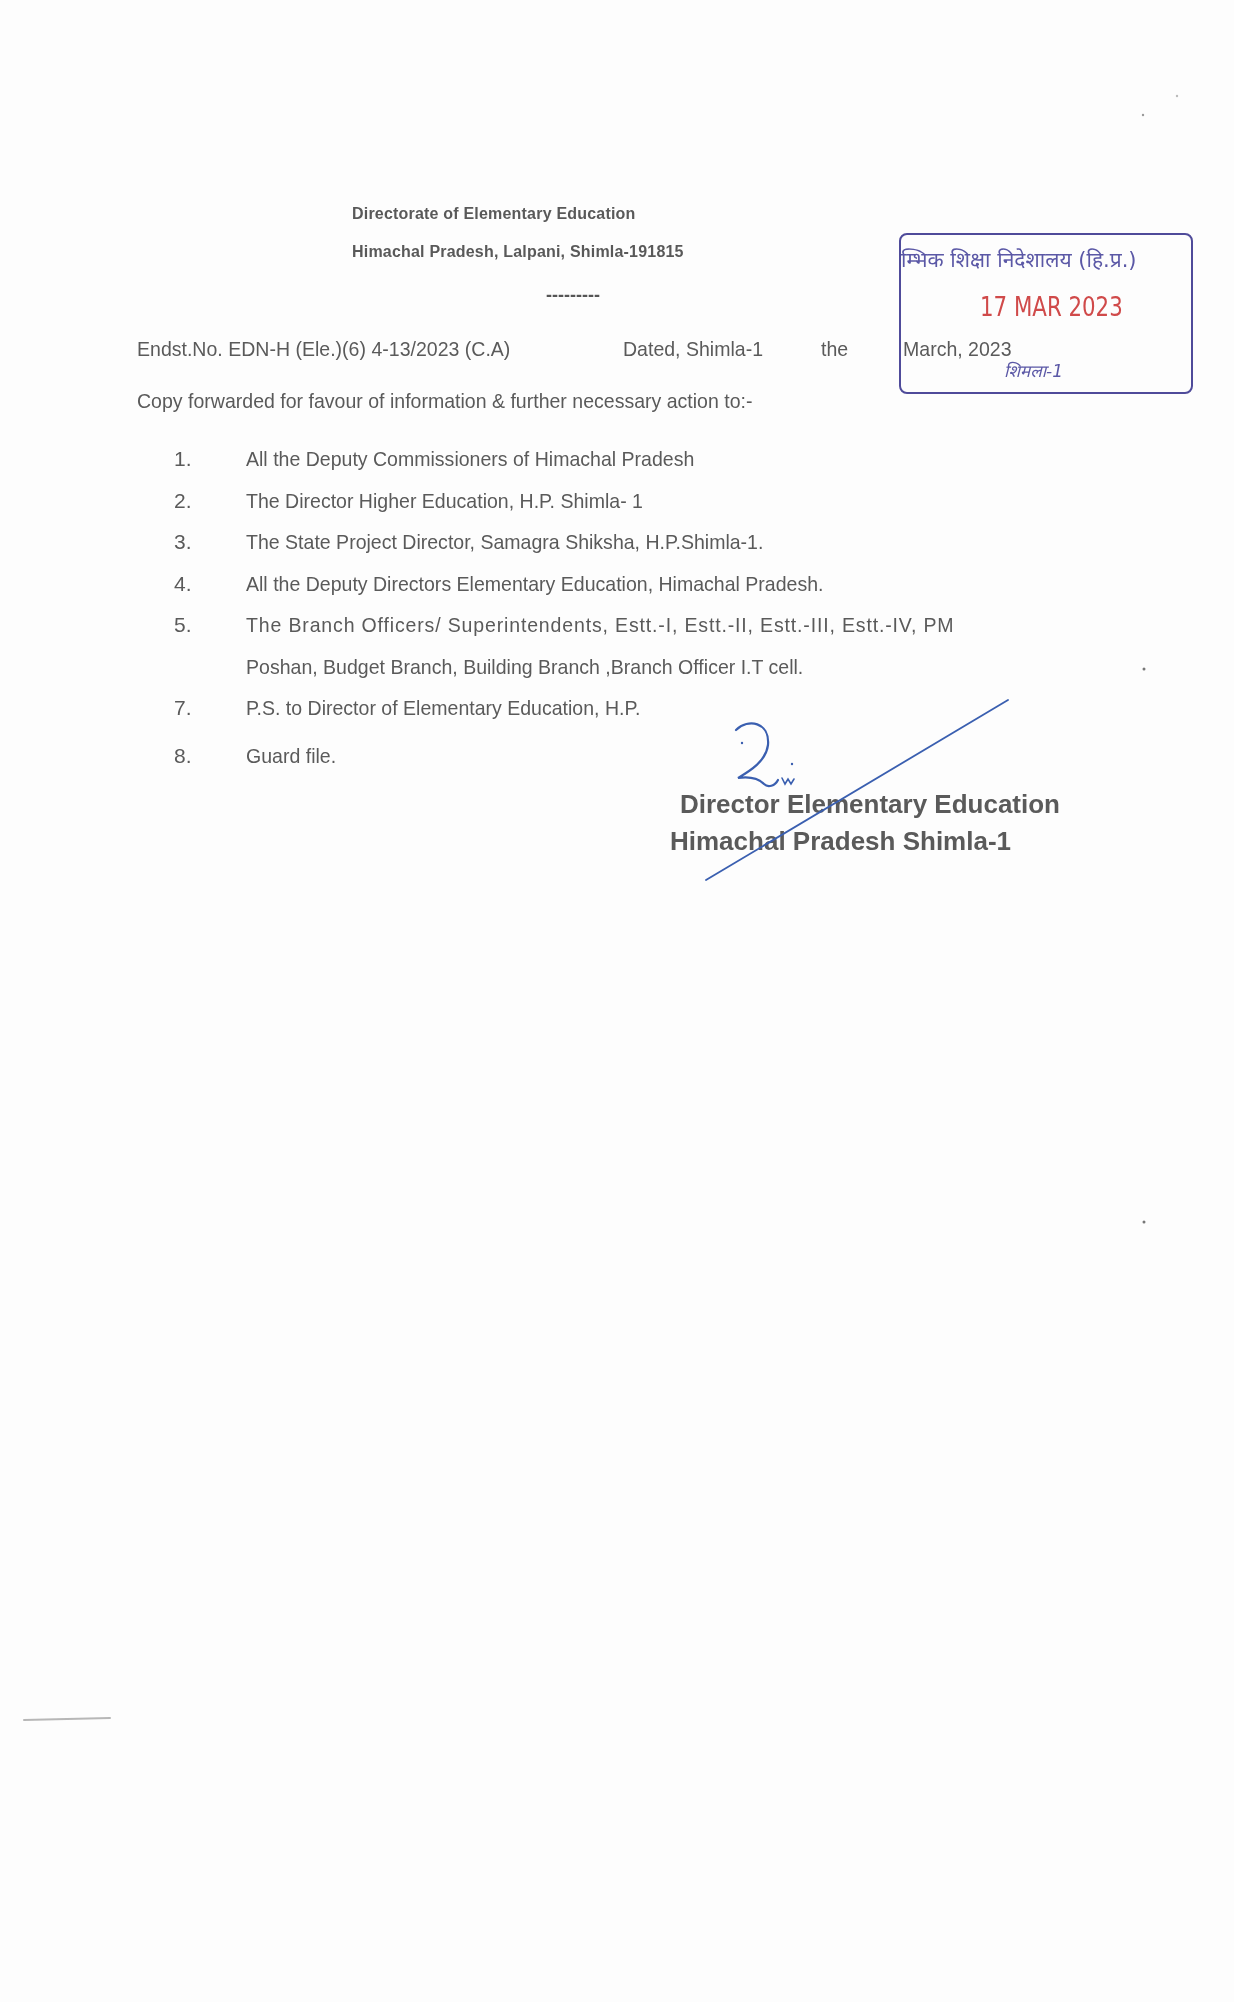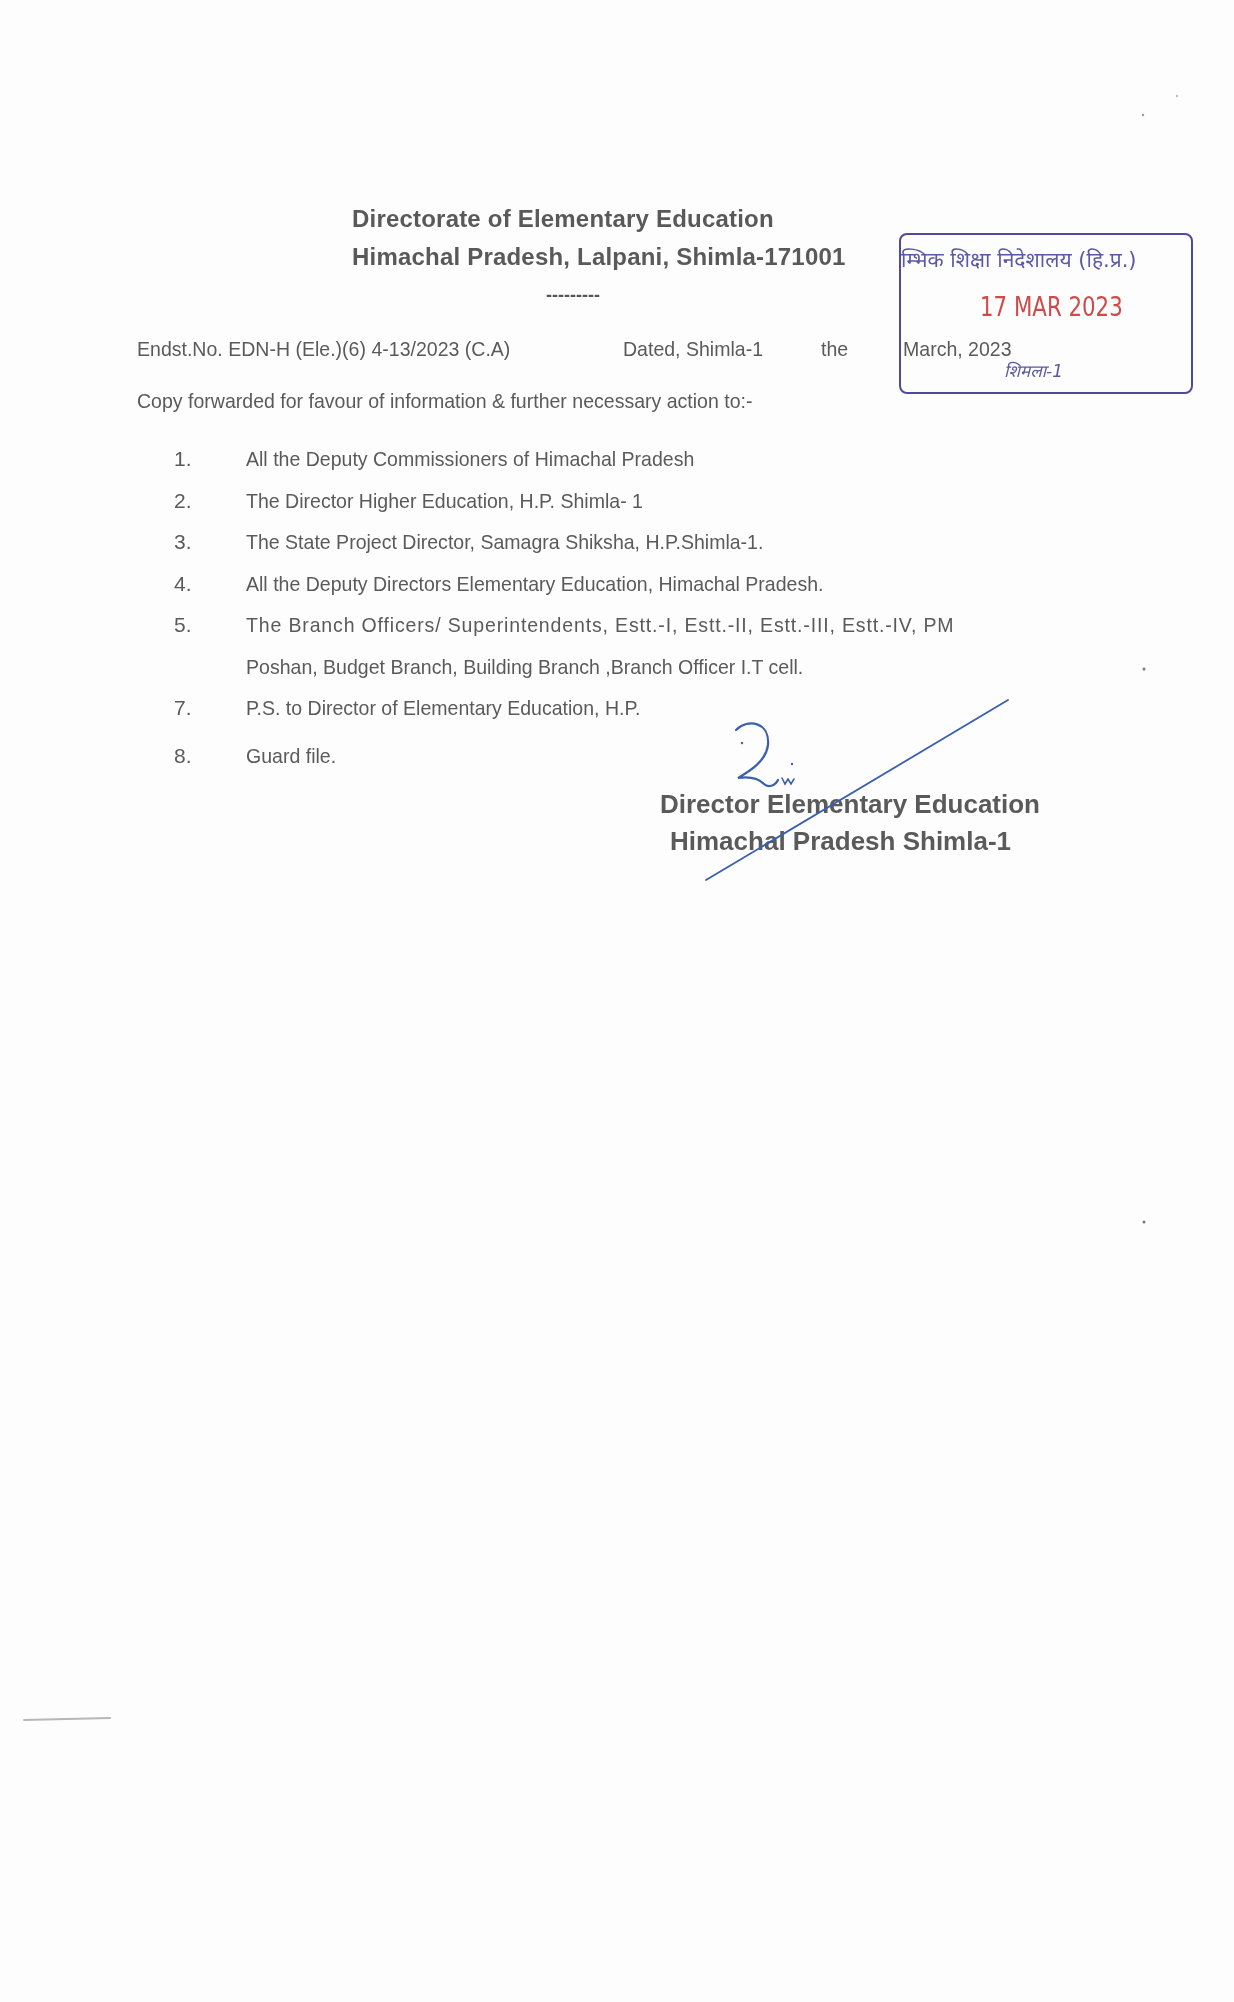--- a/index.html
+++ b/index.html
@@ -4,21 +4,21 @@
   <style>
     html, body { margin: 0; padding: 0; }
     body {
       width: 1234px; height: 2002px; position: relative; overflow: hidden;
       background: #fdfdfd;
       font-family: "Liberation Sans", sans-serif;
       color: #555;
     }
     .abs { position: absolute; white-space: nowrap; }
     .heading {
-      font-weight: bold; font-size: 24px; color: #595959; letter-spacing: 0.2px;
+      font-weight: bold; font-size: 16px; color: #595959; letter-spacing: 0.2px;
     }
     .body-text {
       font-size: 21px; color: #5a5a5a; transform-origin: left top;
       transform: scaleX(0.93);
     }
     .list-num { font-size: 21px; color: #5a5a5a; }
     .dash { font-size: 18px; color: #555; letter-spacing: 0px; font-weight: bold; }
     .stamp {
       position: absolute; left: 899px; top: 233px; width: 294px; height: 161px;
       border: 2.5px solid #4f4b9a; box-sizing: border-box;
@@ -27,21 +27,21 @@
     .stamp-hindi { color: #5b58a6; font-family: "DejaVu Sans", sans-serif; font-size: 21px; }
     .stamp-date { color: #d04a4a; font-family: "DejaVu Sans", sans-serif; font-size: 26px; transform: scaleX(0.82); transform-origin: left top; }
     .stamp-city { color: #5b58a6; font-family: "DejaVu Sans", sans-serif; font-size: 17px; }
     .sign-block { font-weight: bold; font-size: 26px; color: #5a5a5a; }
     svg.overlay { position: absolute; left: 0; top: 0; pointer-events: none; }
   </style>
 </head>
 <body>
 
 <div class="abs heading" style="left:352px; top:205px;">Directorate of Elementary Education</div>
-<div class="abs heading" style="left:352px; top:243px;">Himachal  Pradesh, Lalpani, Shimla-171001</div>
+<div class="abs heading" style="left:352px; top:243px;">Himachal  Pradesh, Lalpani, Shimla-191815</div>
 <div class="abs dash" style="left:546px; top:285px;">---------</div>
 
 <div class="stamp">
   <div class="abs stamp-hindi" style="left:0px; top:10px; width:290px; overflow:hidden; background:transparent;">म्भिक शिक्षा निदेशालय (हि.प्र.)</div>
   <div class="abs stamp-date" style="left:79px; top:57px;">17 MAR 2023</div>
   <div class="abs stamp-city" style="left:103px; top:124px;font-style:italic;">शिमला-1</div>
 </div>
 
 <div class="abs body-text" style="left:137px; top:337px;">Endst.No. EDN-H (Ele.)(6) 4-13/2023 (C.A)</div>
 <div class="abs body-text" style="left:623px; top:337px;">Dated, Shimla-1</div>
@@ -75,21 +75,21 @@
   <div>
     <span class="abs list-num" style="left:174px; top:696px;">7.</span>
     <span class="abs body-text" style="left:246px; top:696px;">P.S. to Director of Elementary Education, H.P.</span>
   </div>
   <div>
     <span class="abs list-num" style="left:174px; top:744px;">8.</span>
     <span class="abs body-text" style="left:246px; top:744px;">Guard file.</span>
   </div>
 </div>
 
-<div class="abs sign-block" style="left:660px; top:789px;text-align:center;">Director Elementary Education</div>
+<div class="abs sign-block" style="left:680px; top:789px;text-align:center;">Director Elementary Education</div>
 <div class="abs sign-block" style="left:670px; top:826px;">Himachal Pradesh Shimla-1</div>
 
 <svg class="overlay" width="1234" height="2002">
   <g fill="none" stroke="#3a5fb0" stroke-width="2.2" stroke-linecap="round">
     <path d="M736,730 C748,718 770,722 768,745 C766,762 748,772 738,778 C752,776 760,780 764,784 C768,788 775,786 778,780"></path>
     <path d="M782,778 l3,6 l3,-5 l3,5 l3,-5" stroke-width="1.6"></path>
     <circle cx="742" cy="743" r="1.2" fill="#3a5fb0" stroke="none"></circle>
     <circle cx="792" cy="764" r="1.2" fill="#3a5fb0" stroke="none"></circle>
   </g>
   <line x1="706" y1="880" x2="1008" y2="700" stroke="#3a5fb0" stroke-width="1.8" stroke-linecap="round"></line>

